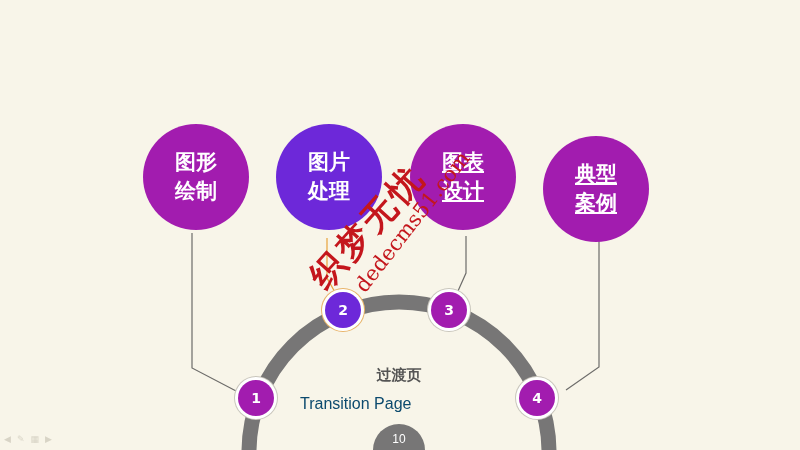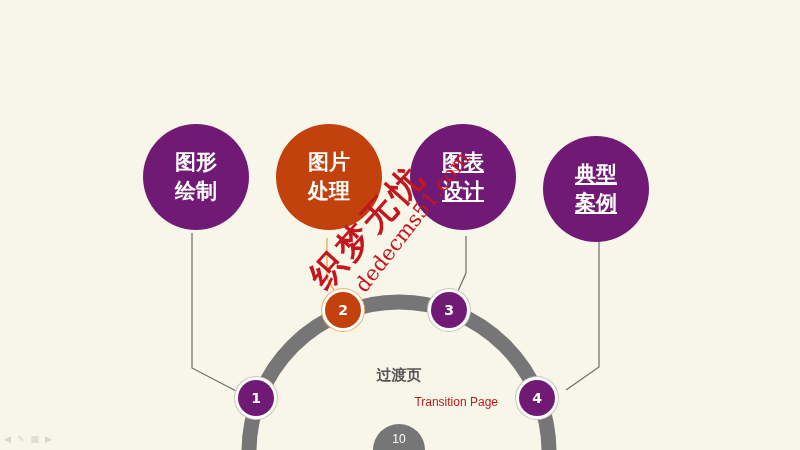--- a/index.html
+++ b/index.html
@@ -1,24 +1,24 @@
 <!DOCTYPE html>
 <html><head>
 <meta charset="utf-8">
 <style>
   html,body{margin:0;padding:0;}
   body{width:800px;height:450px;background:#f8f5e9;position:relative;overflow:hidden;font-family:"DejaVu Sans","Liberation Sans",sans-serif;}
   .top-circle{position:absolute;width:106px;height:106px;border-radius:50%;display:flex;align-items:center;justify-content:center;text-align:center;color:#fff;font-weight:bold;font-size:21px;line-height:29px;}
   .top-circle span{display:block;}
-  .gray{background:#701a75;}
-  .orange{background:#c2410c;}
+  .gray{background:#a21caf;}
+  .orange{background:#6d28d9;}
   svg.lines{position:absolute;left:0;top:0;}
   .node{position:absolute;width:36px;height:36px;border-radius:50%;display:flex;align-items:center;justify-content:center;color:#fff;font-weight:bold;font-size:14px;box-shadow:0 0 0 3px #fff,0 0 0 4px #c9c6bc;}
   .title{position:absolute;left:300px;top:366px;width:198px;text-align:center;font-size:15px;font-weight:bold;color:#555;}
-  .subtitle{position:absolute;left:300px;top:395px;width:198px;text-align:right;font-size:12px;color:#b91c1c;font-family:"Liberation Sans",sans-serif;}
+  .subtitle{position:absolute;left:300px;top:395px;width:198px;text-align:left;font-size:16px;color:#0c4a6e;font-family:"Liberation Sans",sans-serif;}
   .page-num{position:absolute;left:373px;top:424px;width:52px;height:52px;border-radius:50%;background:#777676;color:#fff;font-size:12px;text-align:center;line-height:30px;font-family:"Liberation Sans",sans-serif;}
   .wm-cn{position:absolute;left:300px;top:268px;transform:rotate(-48deg);transform-origin:left top;font-size:34px;font-weight:bold;color:#c4161c;font-family:"DejaVu Serif",serif;letter-spacing:4px;white-space:nowrap;}
   .wm-en{position:absolute;left:350px;top:282px;transform:rotate(-52deg);transform-origin:left top;font-size:21px;color:#c4161c;font-family:"DejaVu Serif",serif;white-space:nowrap;}
   .nav{position:absolute;left:4px;top:434px;display:flex;gap:6px;color:#d8d4c6;font-size:9px;}
 </style>
 </head>
 <body>
 
 <svg class="lines" width="800" height="450">
 

